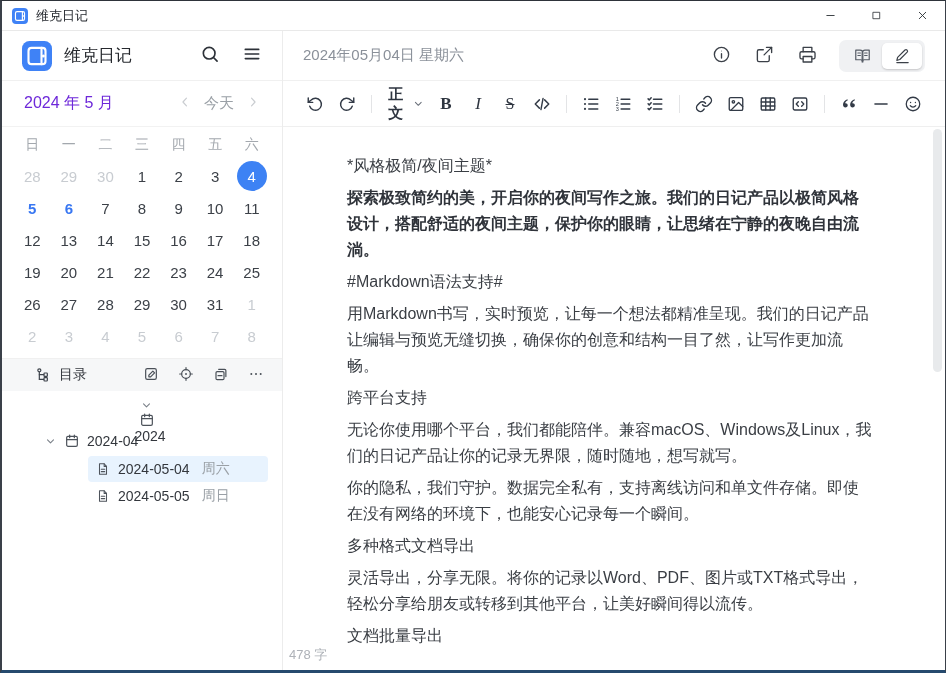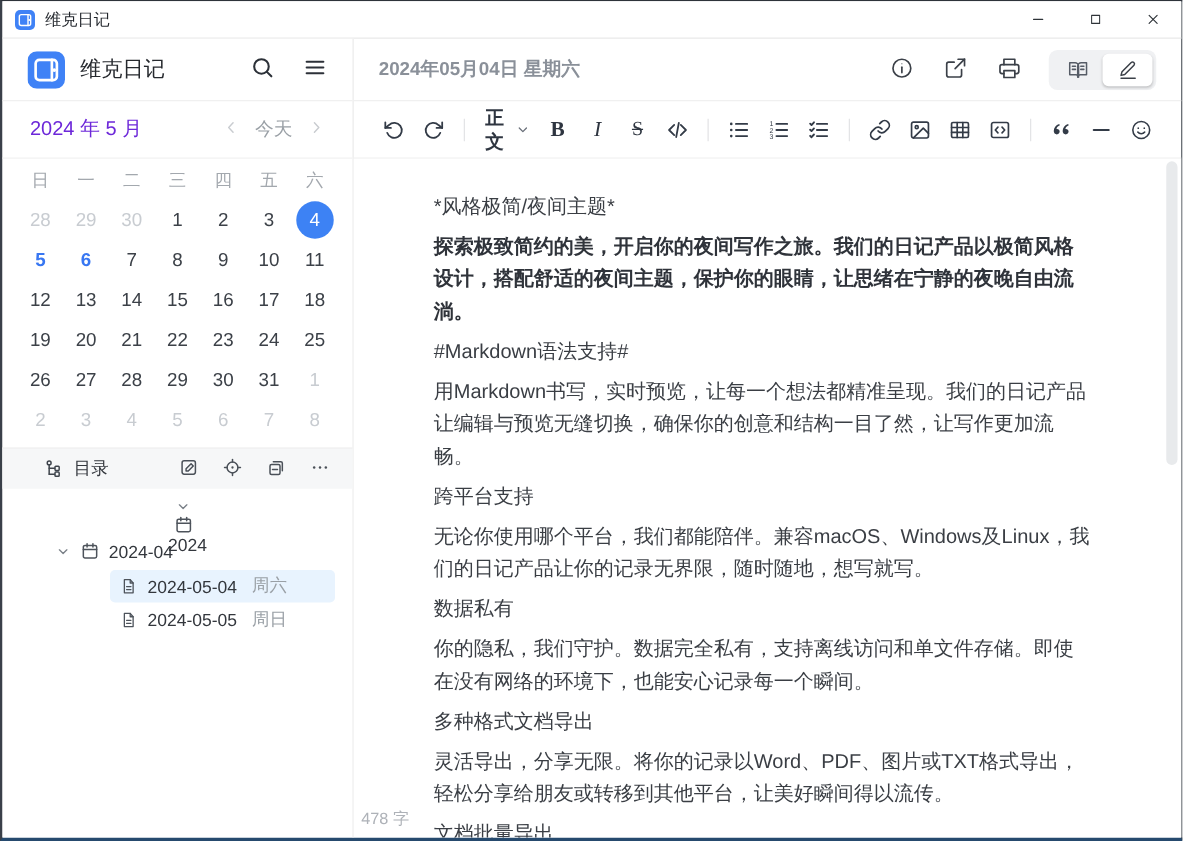--- a/index.html
+++ b/index.html
@@ -66,21 +66,21 @@
   .tree-row { height:28px; display:flex; align-items:center; font-size:14px; color:#33373d; }
   .tree-row .chev { width:13px; height:13px; color:#7a8088; margin-right:7px; }
   .tree-row .fold-icon { width:16px; height:16px; color:#4d535b; margin-right:7px; }
   .tree-row.file { height:26px; margin:1px 14px 1px 86px; padding:0 8px; border-radius:4px; }
   .tree-row.file.selected { background:#e8f3fe; }
   .tree-row .file-icon { width:14px; height:14px; color:#4d535b; margin-right:8px; }
   .tree-row .sub { margin-left:12px; color:#9aa0a6; }
 
   
   .editor-header { height:50px; flex:0 0 50px; display:flex; align-items:center; padding:0 20px;
-    border-bottom:1px solid #f0f0f0;font-weight:bold; }
+    border-bottom:1px solid #f0f0f0; }
   .doc-date { font-size:15px; color:#8a9099; }
   .eh-actions { margin-left:auto; display:flex; gap:24px; align-items:center; }
   .eh-actions .icon-btn { background:none; border:none; padding:0; color:#3b4048; }
   .eh-actions .icon { width:19px; height:19px; }
   .view-toggle { margin-left:22px; background:#f0f1f3; border-radius:7px; padding:3px; display:flex; }
   .vt-seg { width:40px; height:26px; display:flex; align-items:center; justify-content:center;
     border:none; background:none; border-radius:5px; color:#565c66; }
   .vt-seg.active { background:#fff; box-shadow:0 1px 2px rgba(0,0,0,.18); color:#3b4048; }
   .vt-seg .icon { width:17px; height:17px; }
 
@@ -643,21 +643,20 @@
         </div>
 
       <div class="content-wrap">
         <div class="content" id="content">
             <p>*风格极简/夜间主题*</p>
             <p class="bold">探索极致简约的美，开启你的夜间写作之旅。我们的日记产品以极简风格设计，搭配舒适的夜间主题，保护你的眼睛，让思绪在宁静的夜晚自由流淌。</p>
             <p>#Markdown语法支持#</p>
             <p>用Markdown书写，实时预览，让每一个想法都精准呈现。我们的日记产品让编辑与预览无缝切换，确保你的创意和结构一目了然，让写作更加流畅。</p>
             <p>跨平台支持</p>
             <p>无论你使用哪个平台，我们都能陪伴。兼容macOS、Windows及Linux，我们的日记产品让你的记录无界限，随时随地，想写就写。</p>
-            <p>数据私有</p>
             <p>你的隐私，我们守护。数据完全私有，支持离线访问和单文件存储。即使在没有网络的环境下，也能安心记录每一个瞬间。</p>
             <p>多种格式文档导出</p>
             <p>灵活导出，分享无限。将你的记录以Word、PDF、图片或TXT格式导出，轻松分享给朋友或转移到其他平台，让美好瞬间得以流传。</p>
             <p>文档批量导出</p>
           </div>
         <div class="scrollbar-thumb"></div>
         <div class="word-count">478 字</div>
       </div>
     </main>
 

